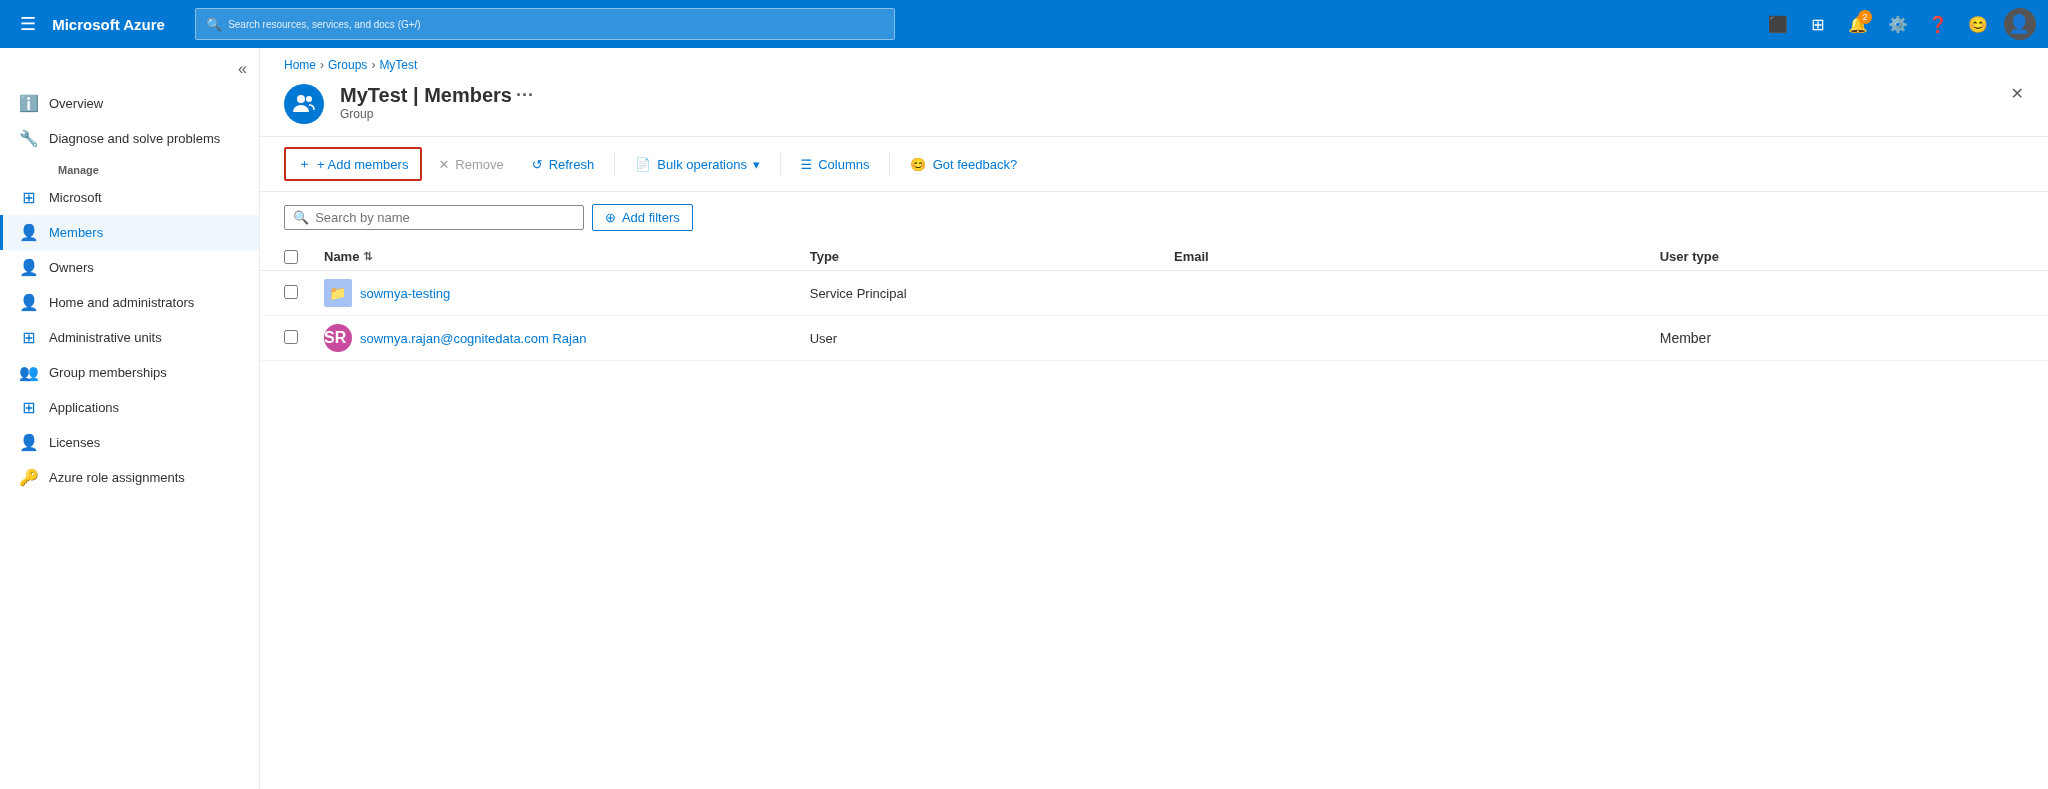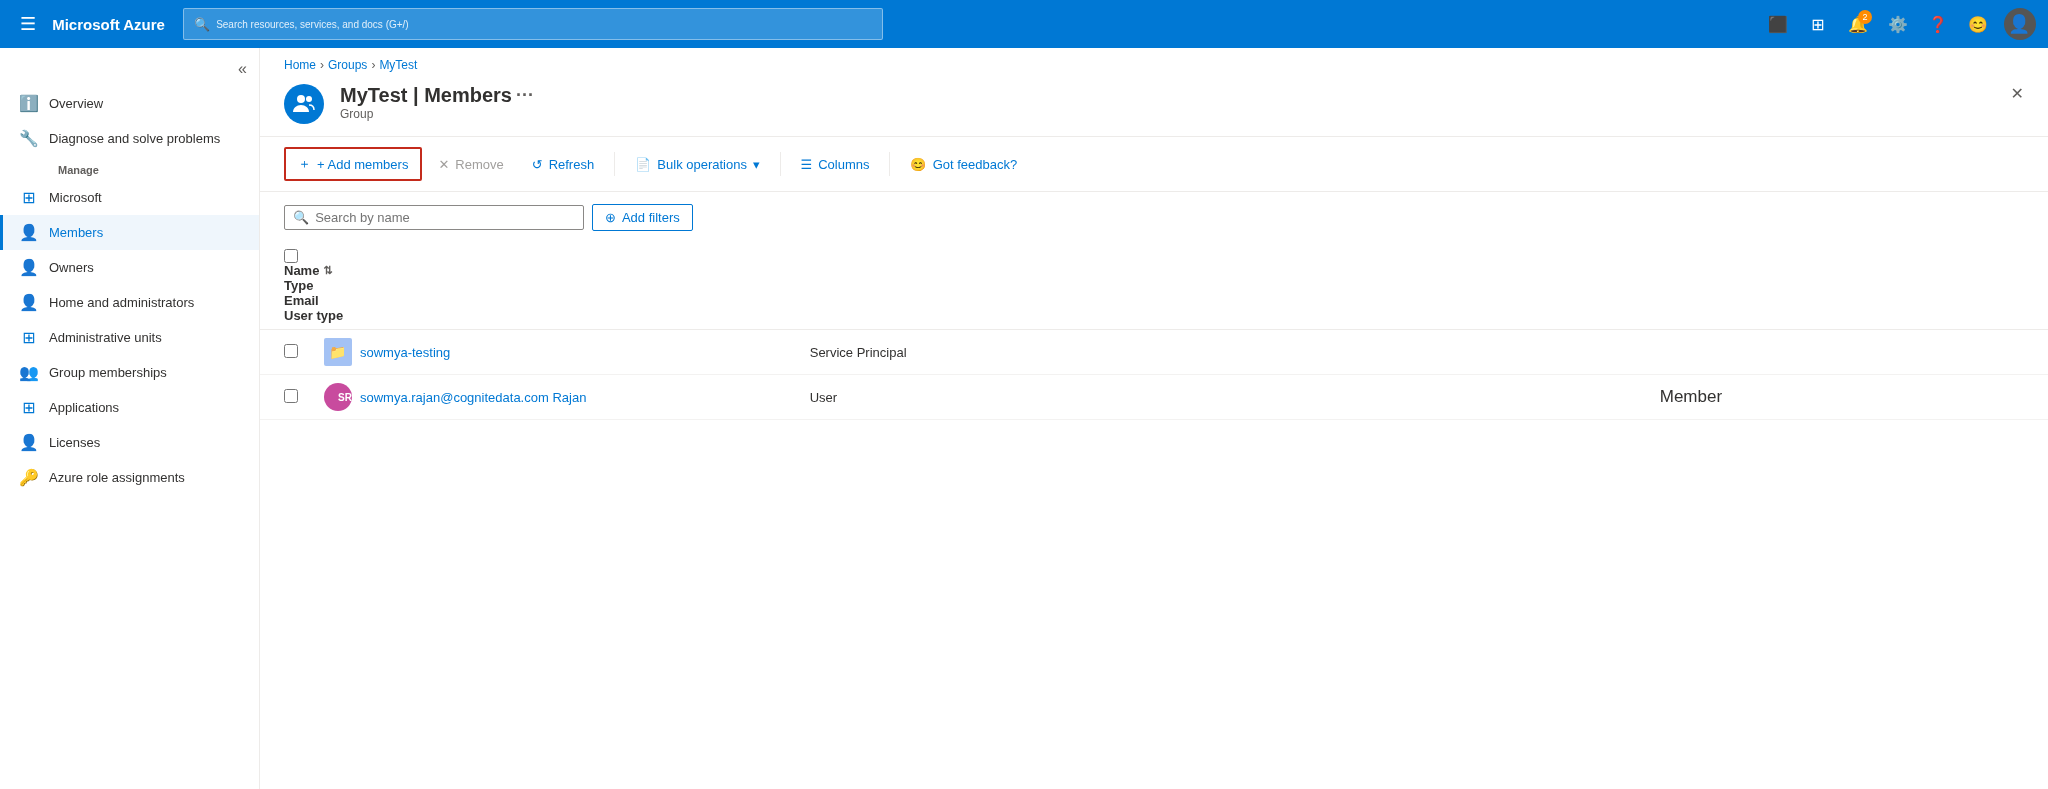--- a/index.html
+++ b/index.html
@@ -8,21 +8,21 @@
     
     .topbar {
       background: #0078d4;
       height: 48px;
       display: flex;
       align-items: center;
       padding: 0 12px;
       gap: 8px;
     }
     .topbar-menu-icon { color: #fff; font-size: 18px; cursor: pointer; padding: 4px 8px; }
-    .topbar-logo { color: #fff; font-weight: 600; font-size: 15px; margin-right: 10px; white-space: nowrap; }
+    .topbar-logo { color: #fff; font-weight: 600; font-size: 15px; margin-right: 22px; white-space: nowrap; }
     .topbar-search {
       flex: 1;
       max-width: 700px;
       height: 32px;
       background: rgba(255,255,255,0.2);
       border: 1px solid rgba(255,255,255,0.4);
       border-radius: 2px;
       display: flex;
       align-items: center;
       padding: 0 10px;
@@ -245,21 +245,21 @@
       align-items: center;
       gap: 6px;
       padding: 5px 12px;
       border: 1px solid #0078d4;
       background: #fff;
       color: #0078d4;
       cursor: pointer;
       border-radius: 2px;
       font-size: 13px;
     }
-    .table-header { display: flex; padding: 6px 24px; border-bottom: 1px solid #edebe9; background: #fff; flex-direction: column; }
+    .table-header { display: flex; padding: 6px 24px; border-bottom: 1px solid #edebe9; background: #fff; }
     .table-header-cell {
       font-size: 13px;
       font-weight: 600;
       color: #323130;
       display: flex;
       align-items: center;
       gap: 4px;
     }
     .th-checkbox { width: 40px; }
     .th-name { flex: 2; min-width: 200px; }
@@ -271,36 +271,36 @@
     .table-row {
       display: flex;
       align-items: center;
       padding: 8px 24px;
       border-bottom: 1px solid #f3f2f1;
     }
     .td-checkbox { width: 40px; }
     .td-name { flex: 2; min-width: 200px; display: flex; align-items: center; gap: 8px; }
     .td-type { flex: 1.5; min-width: 180px; font-size: 13px; }
     .td-email { flex: 2; min-width: 200px; font-size: 13px; }
-    .td-usertype { flex: 1.5; min-width: 150px; font-size: 17px; }
+    .td-usertype { flex: 1.5; min-width: 150px; font-size: 14px; }
 
     .member-avatar-box {
       width: 28px; height: 28px;
       background: #a4c2f4;
       border-radius: 2px;
       display: flex; align-items: center; justify-content: center;
       font-size: 14px;
     }
     .member-avatar-circle {
       width: 28px; height: 28px;
       border-radius: 50%;
       background: #d13438;
-      display: flex; align-items: center; justify-content: flex-end;
+      display: flex; align-items: center; justify-content: flex-start;
       color: #fff;
-      font-size: 10px;
+      font-size: 16px;
       font-weight: 600;
     }
     .member-name-link { color: #0078d4; cursor: pointer; font-size: 13px; }
 
     input[type="checkbox"] { width: 14px; height: 14px; cursor: pointer; }
   </style>
 </head>
 <body>
 
 <div class="topbar">

